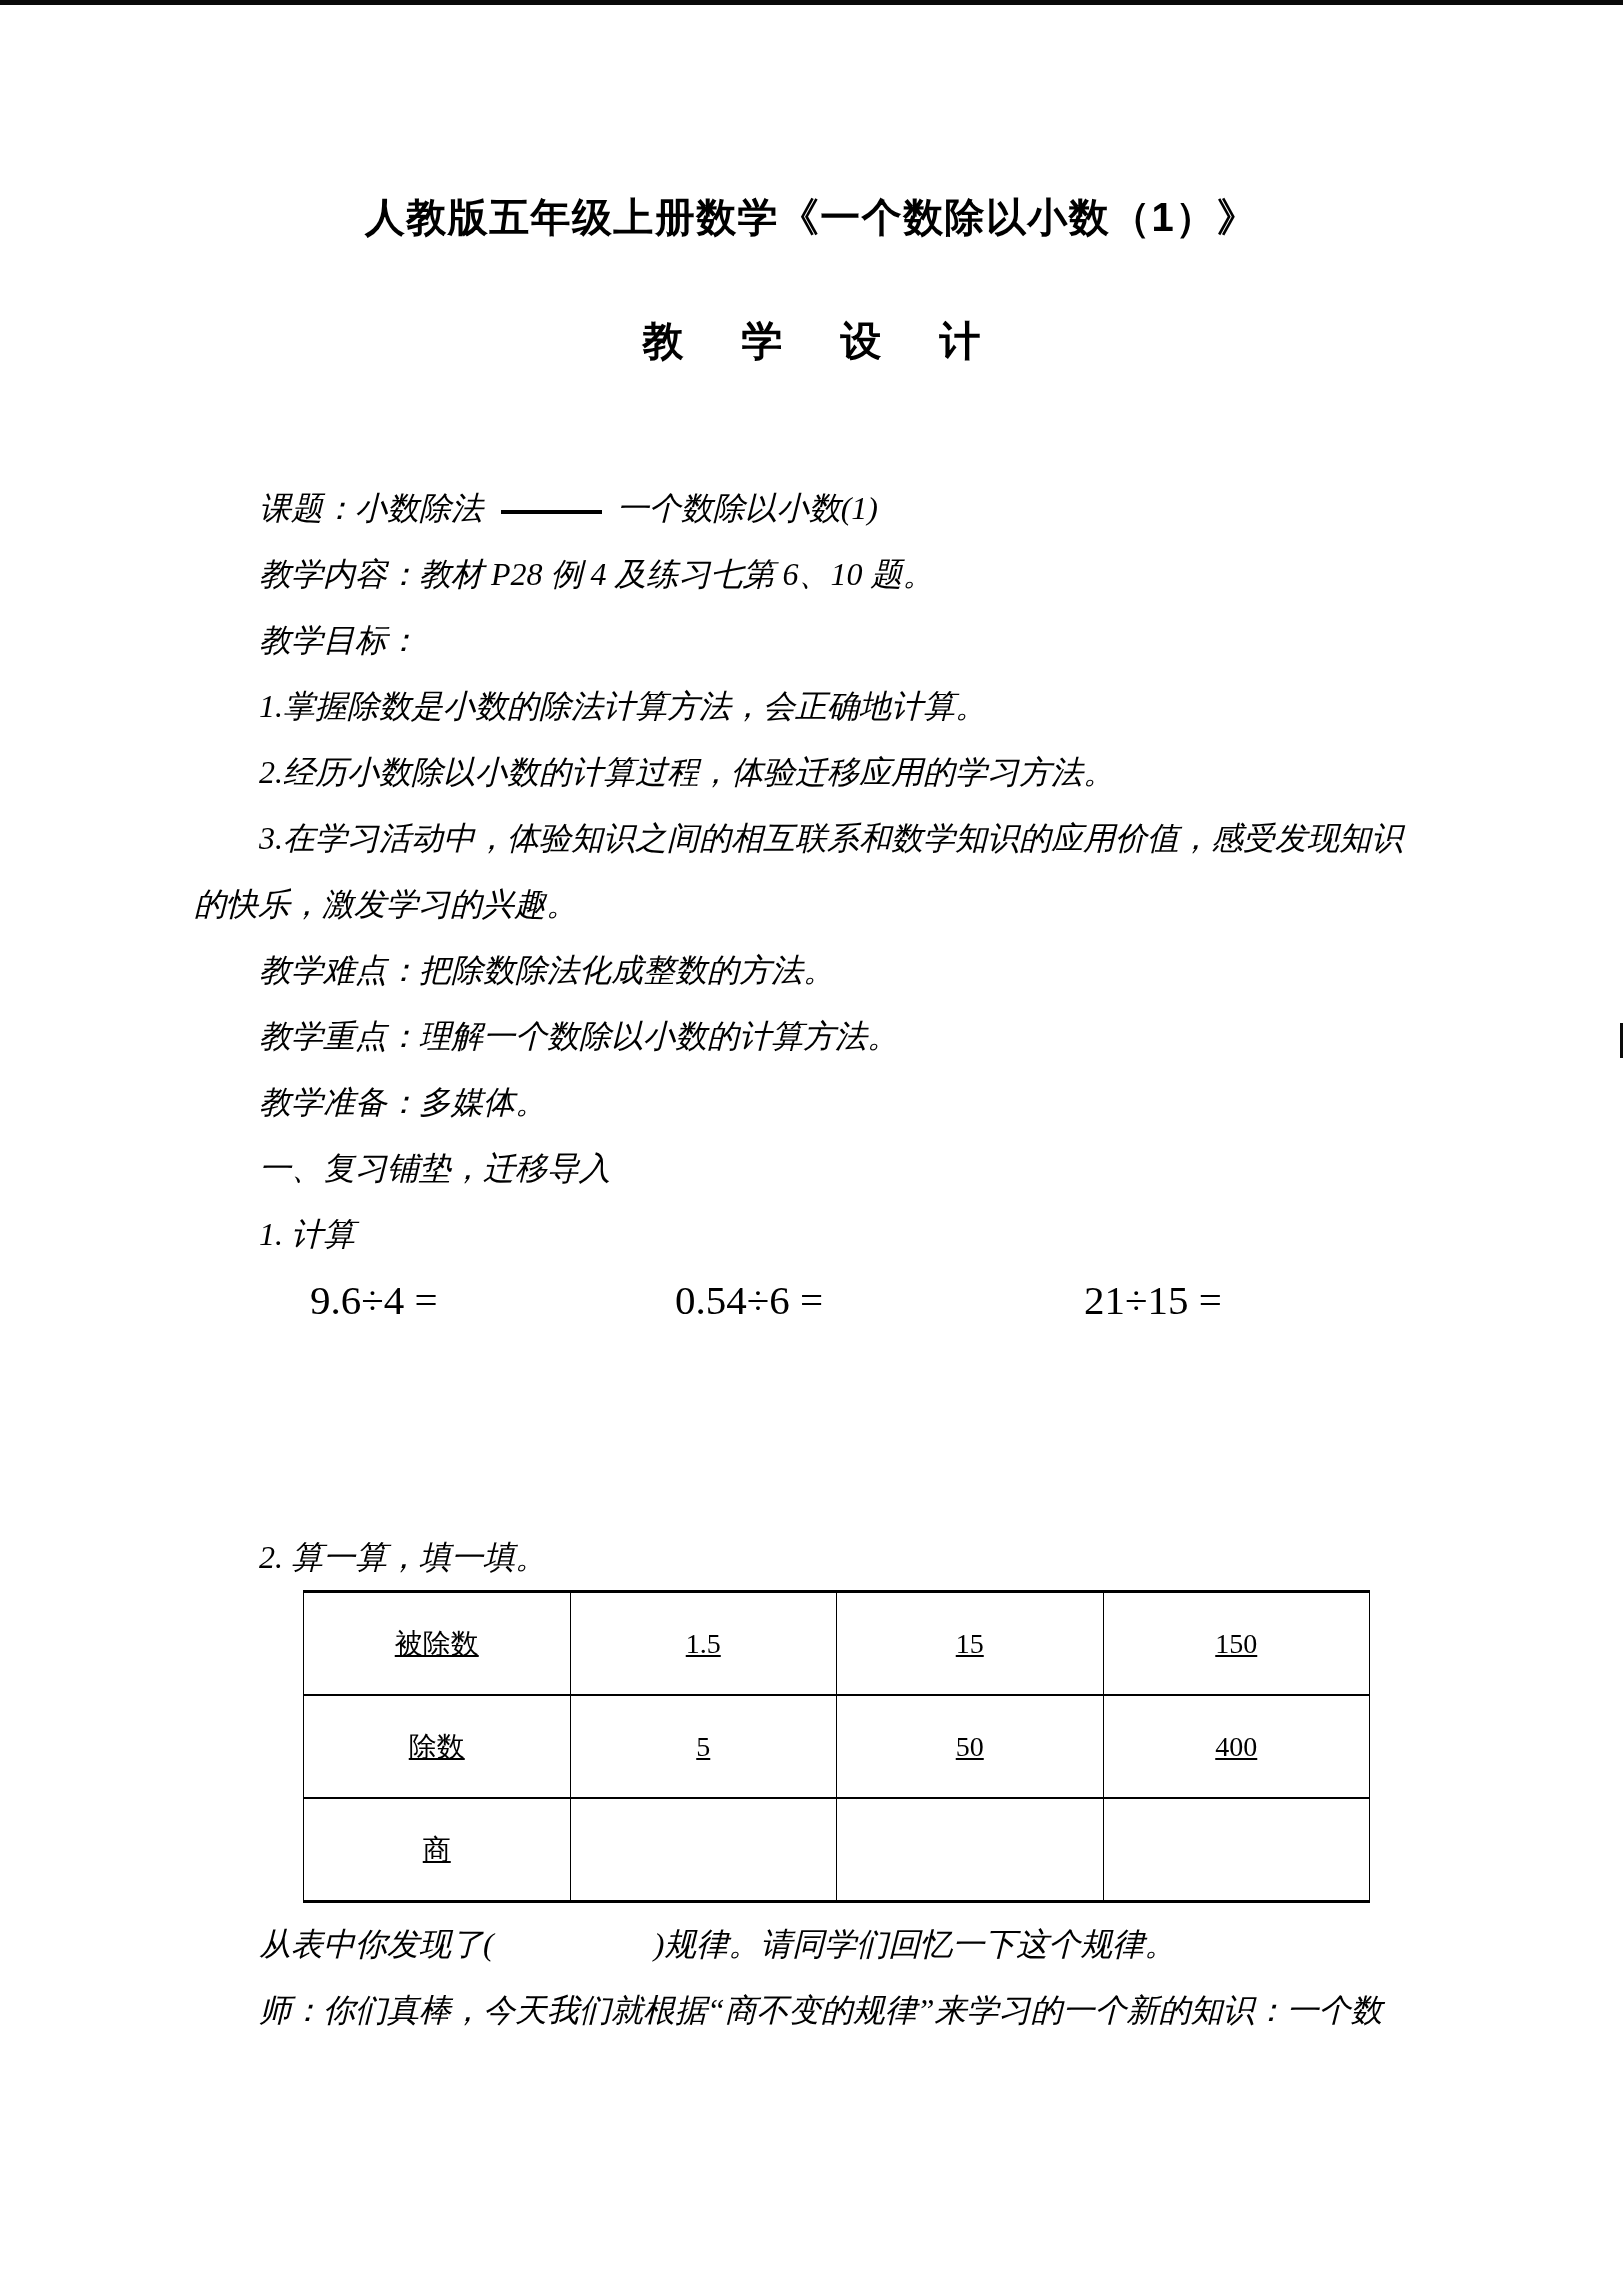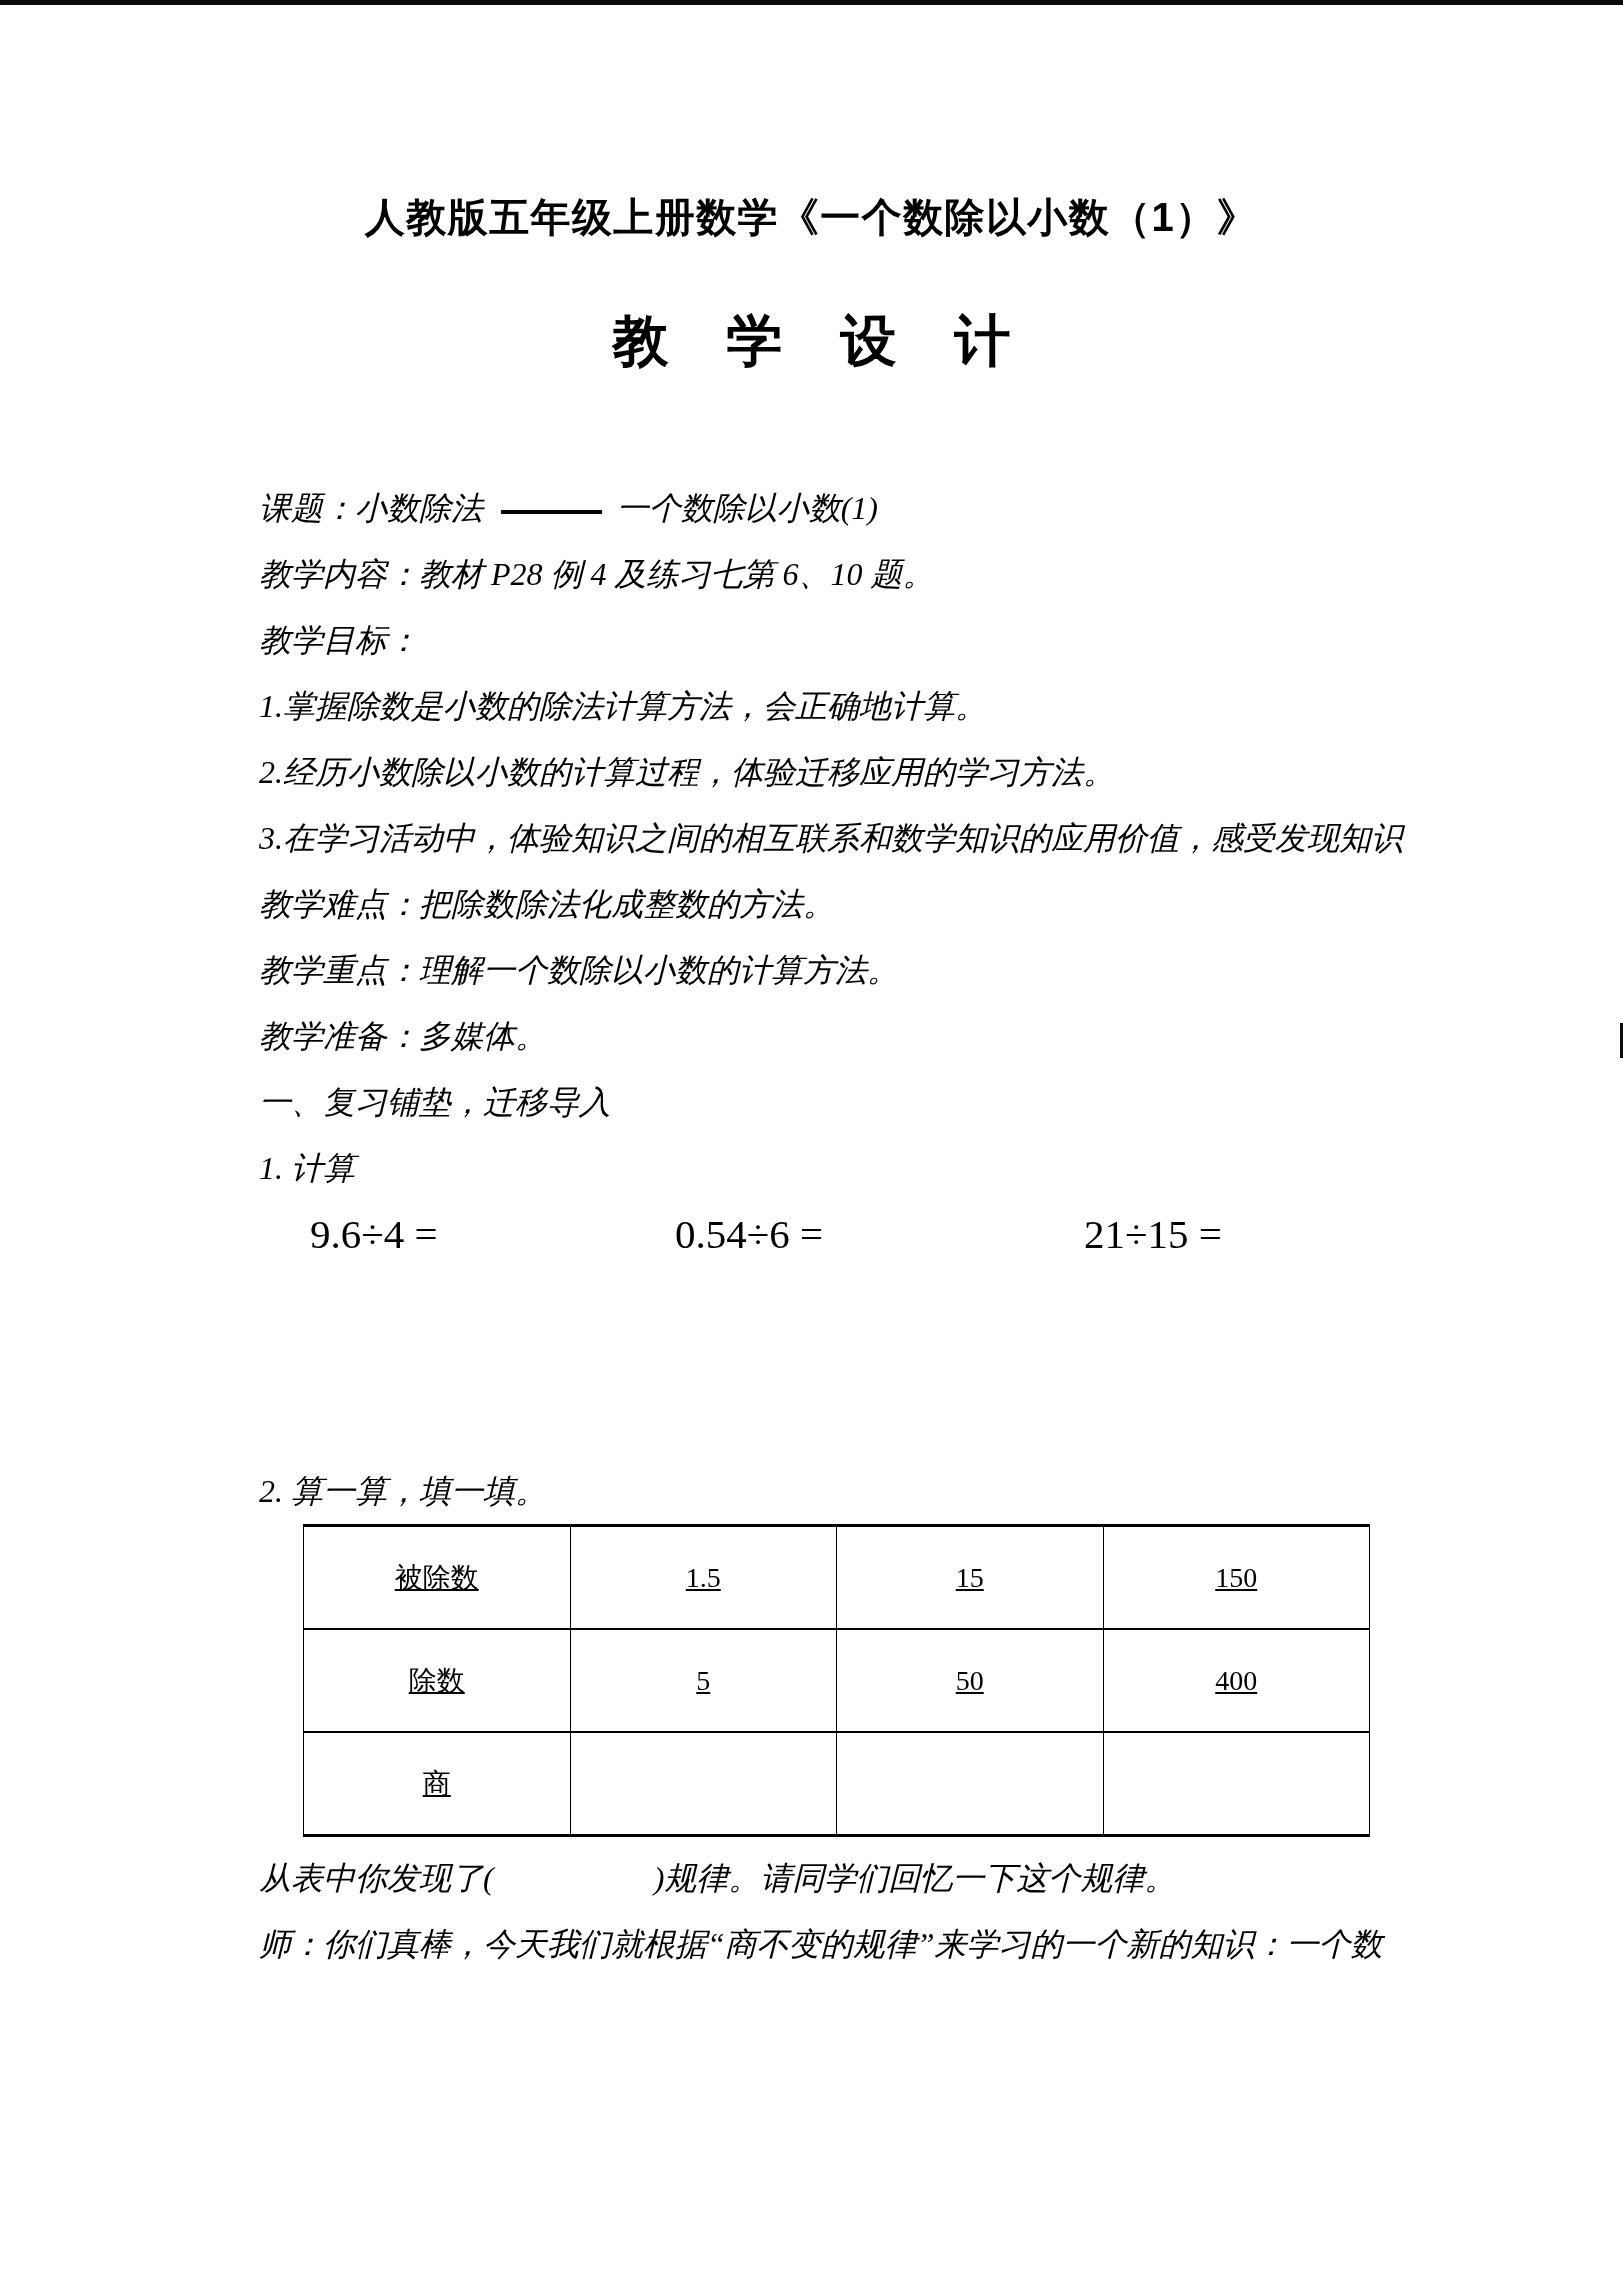--- a/index.html
+++ b/index.html
@@ -39,21 +39,21 @@
   .doc-subtitle {
     position: absolute;
     top: 307px; left: 0;
     width: 100%;
     margin: 0;
     box-sizing: border-box;
     padding-left: 58px;      
     text-align: center;
     font-family: "Liberation Sans", "DejaVu Sans", sans-serif;
     font-weight: 700;
-    font-size: 56px;
+    font-size: 41px;
     line-height: 68px;
     letter-spacing: 58px;
   }
   .content {
     position: absolute;
     left: 194px;
     top: 475px;
     width: 1244px;
     font-size: 32px;
     line-height: 66px;
@@ -113,20 +113,21 @@
 
   <div class="content">
 
     <p class="line indent"><span>课题：小数除法</span><span class="em-dash"></span><span>一个数除以小数(1)</span></p>
 
     <p class="line indent">教学内容：教材 P28 例 4 及练习七第 6、10 题。</p>
     <p class="line indent">教学目标：</p>
     <p class="line indent">1.掌握除数是小数的除法计算方法，会正确地计算。</p>
     <p class="line indent">2.经历小数除以小数的计算过程，体验迁移应用的学习方法。</p>
     <p class="line indent">3.在学习活动中，体验知识之间的相互联系和数学知识的应用价值，感受发现知识</p>
+    <p class="line">的快乐，激发学习的兴趣。</p>
     <p class="line indent">教学难点：把除数除法化成整数的方法。</p>
     <p class="line indent">教学重点：理解一个数除以小数的计算方法。</p>
     <p class="line indent">教学准备：多媒体。</p>
     <p class="line indent">一、复习铺垫，迁移导入</p>
     <p class="line indent">1. 计算</p>
 
     <div class="math-row">
       <span class="math-1">9.6÷4 =</span>
       <span class="math-2">0.54÷6 =</span>
       <span class="math-3">21÷15 =</span>

